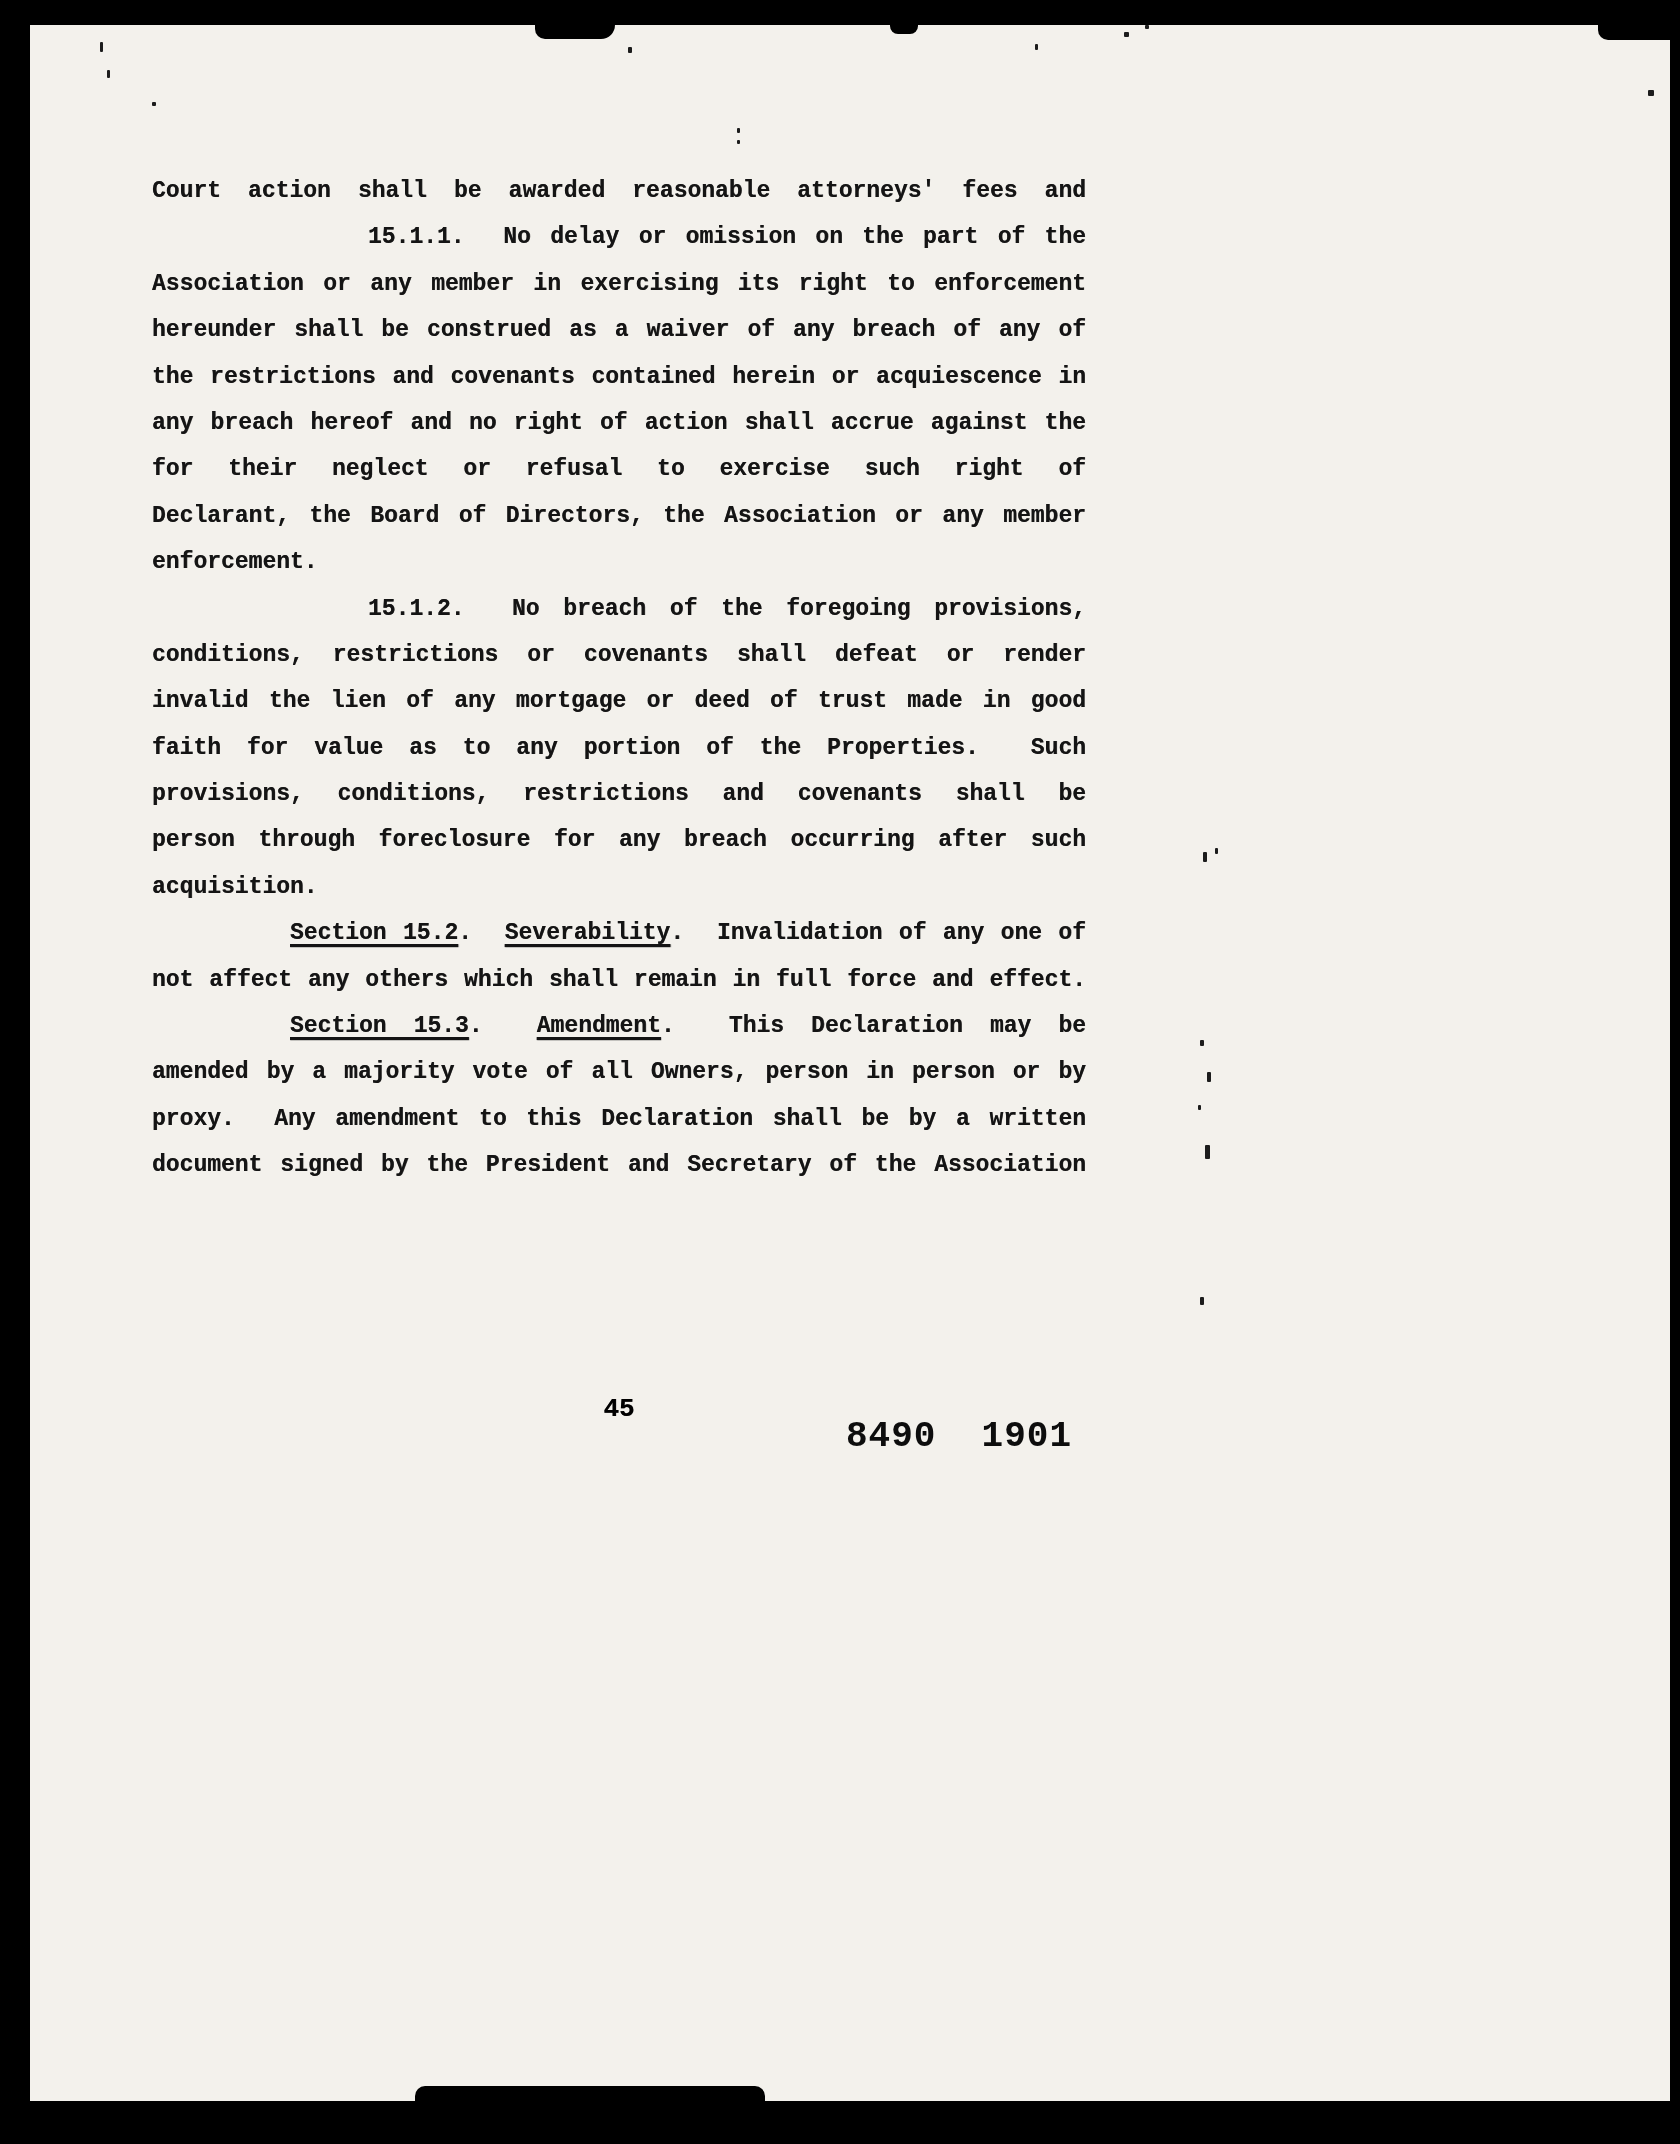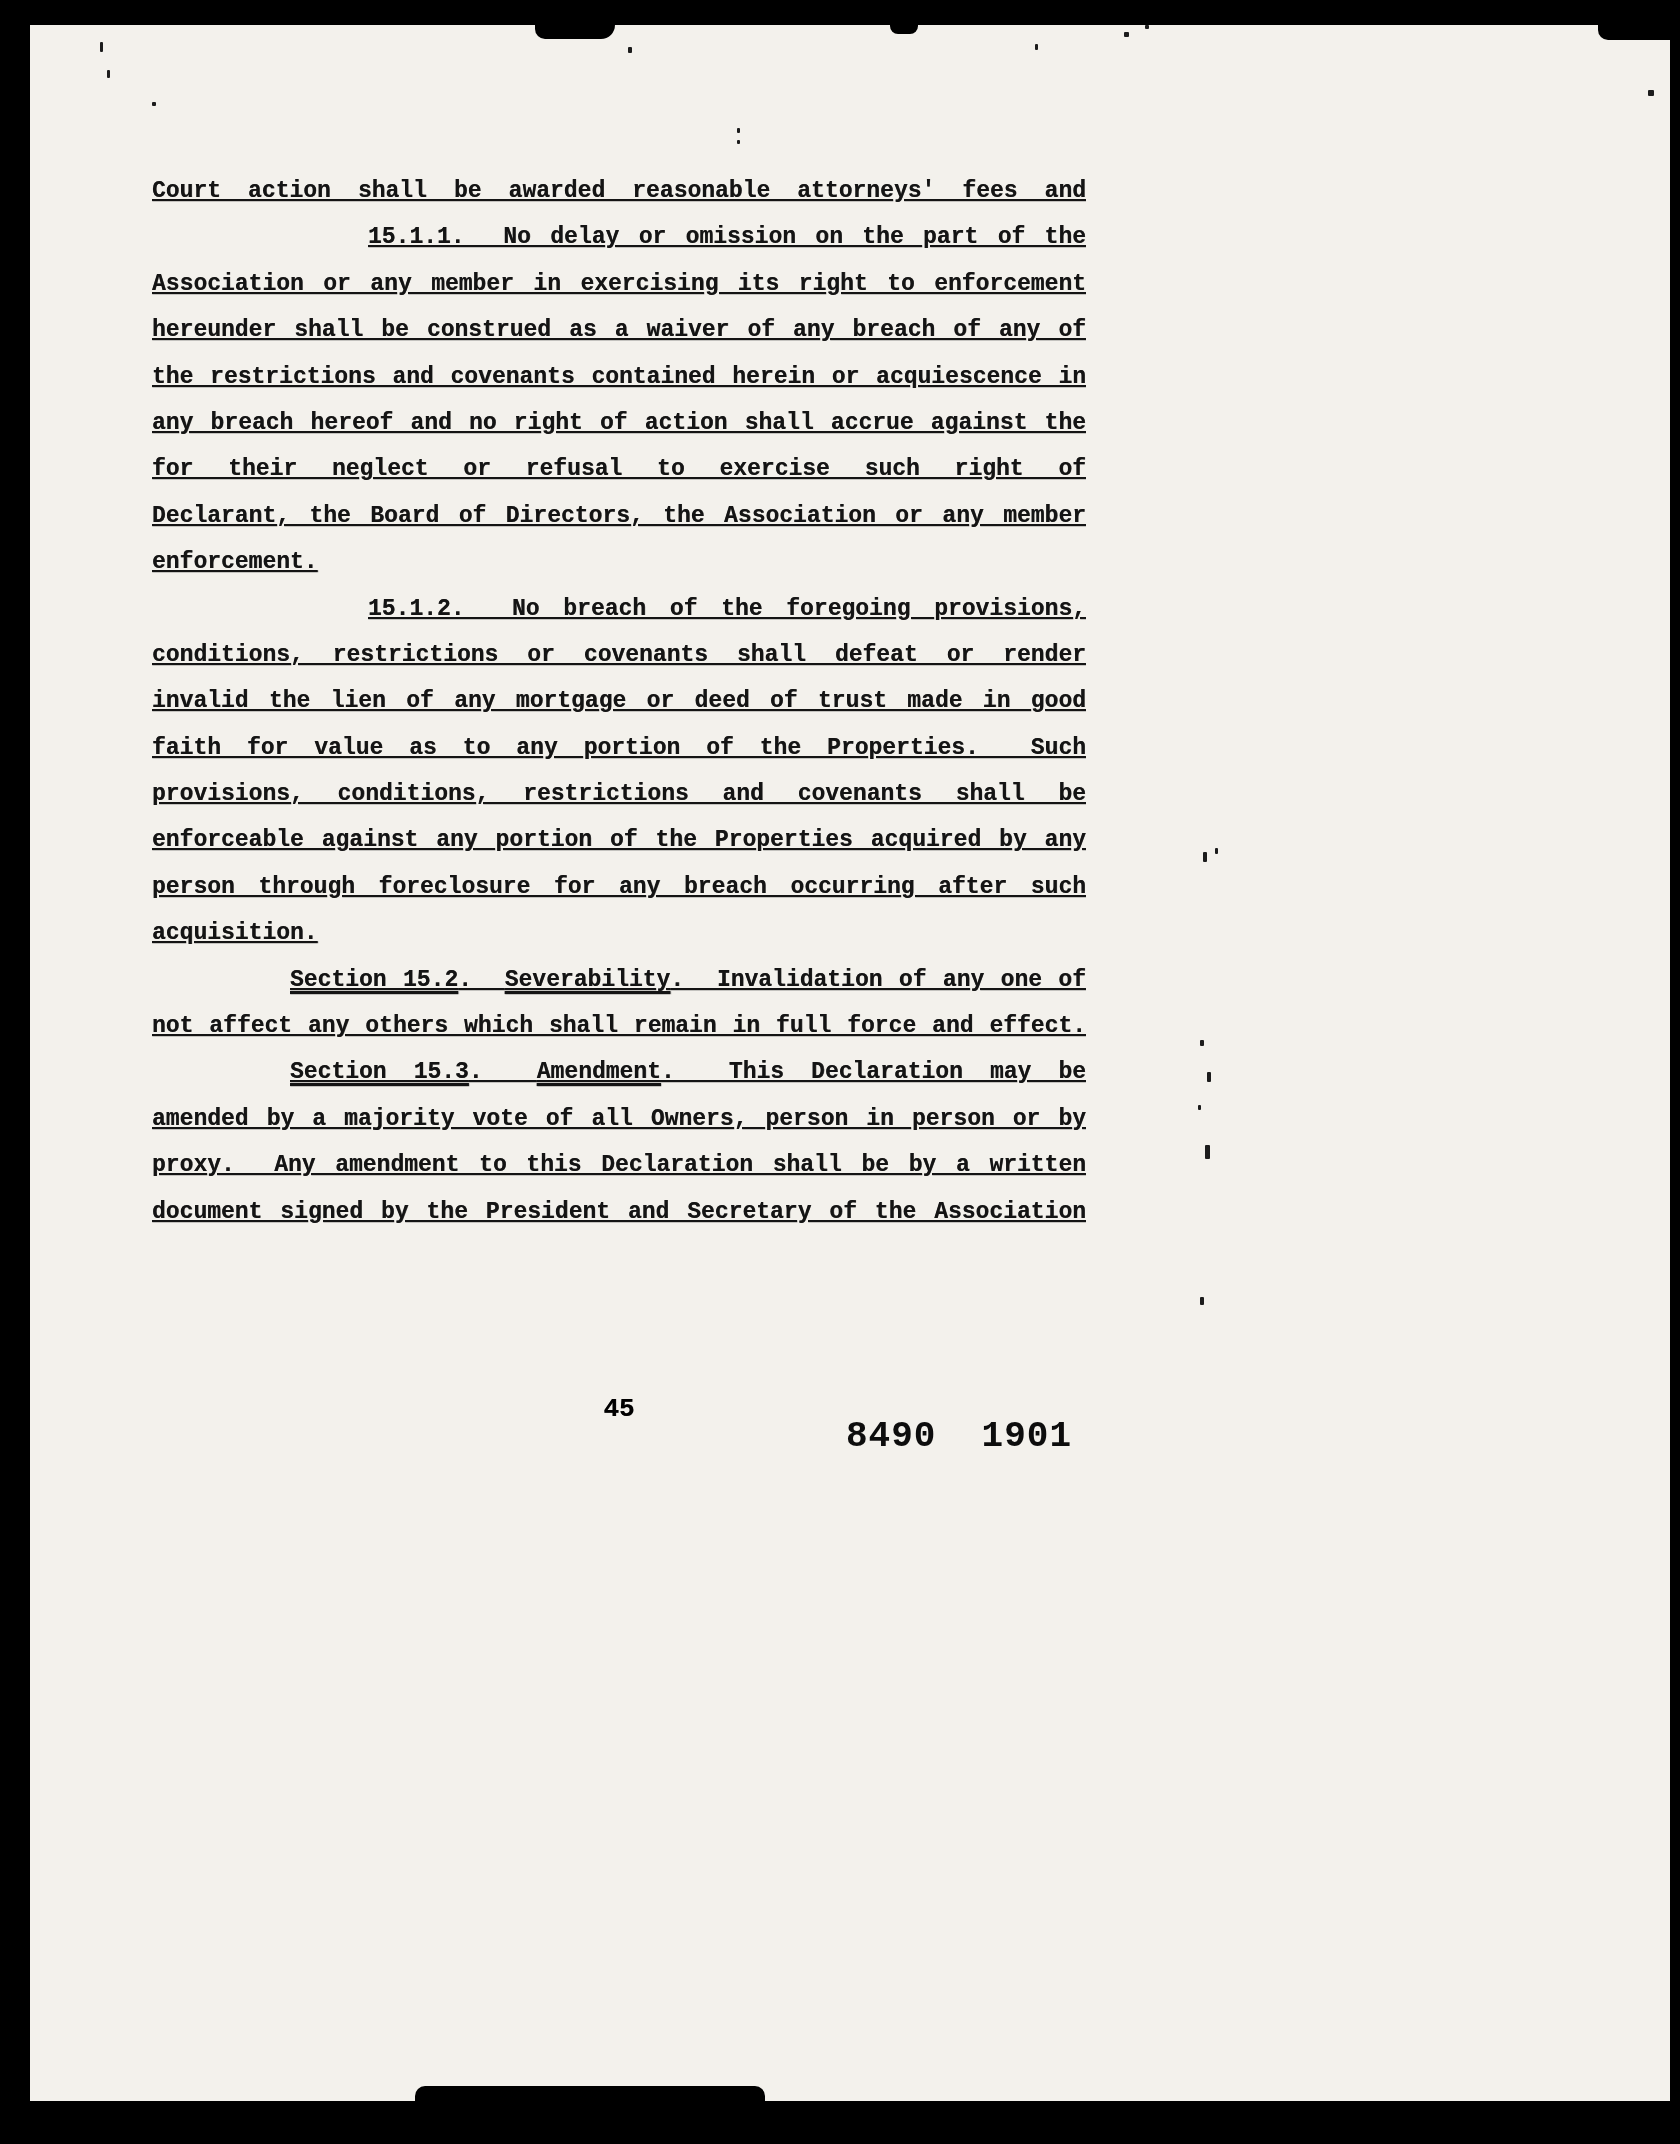--- a/index.html
+++ b/index.html
@@ -18,21 +18,20 @@
   
   #doc-body {
     position: absolute;
     left: 152px;
     top: 168px;
     width: 934px;
     color: #141414;
     font-size: 23px;
     font-weight: 700;
     text-shadow: 0.3px 0.3px 0.5px rgba(15,15,15,0.7);
-    text-decoration: underline;
   }
   .para { display: block; }
   .line {
     height: 46.4px;
     line-height: 46.4px;
     white-space: normal;
     overflow: hidden;
   }
   .line.justify {
     text-align: justify;
@@ -86,21 +85,20 @@
         <div class="line justify"><span>for their neglect or refusal to exercise such right of</span></div>
         <div class="line justify"><span>Declarant, the Board of Directors, the Association or any member</span></div>
         <div class="line"><span>enforcement.</span></div>
       </div>
       <div class="para">
         <div class="line justify" style="padding-left: 216px;"><span>15.1.2.&nbsp; No breach of the foregoing provisions,</span></div>
         <div class="line justify"><span>conditions, restrictions or covenants shall defeat or render</span></div>
         <div class="line justify"><span>invalid the lien of any mortgage or deed of trust made in good</span></div>
         <div class="line justify"><span>faith for value as to any portion of the Properties.&nbsp; Such</span></div>
         <div class="line justify"><span>provisions, conditions, restrictions and covenants shall be</span></div>
-        <div class="line justify"><span>enforceable against any portion of the Properties acquired by any</span></div>
         <div class="line justify"><span>person through foreclosure for any breach occurring after such</span></div>
         <div class="line"><span>acquisition.</span></div>
       </div>
       <div class="para">
         <div class="line justify" style="padding-left: 138px;"><span class="seg-u">Section 15.2</span><span>.&nbsp; </span><span class="seg-u">Severability</span><span>.&nbsp; Invalidation of any one of</span></div>
         <div class="line justify"><span>not affect any others which shall remain in full force and effect.</span></div>
       </div>
       <div class="para">
         <div class="line justify" style="padding-left: 138px;"><span class="seg-u">Section 15.3</span><span>.&nbsp; </span><span class="seg-u">Amendment</span><span>.&nbsp; This Declaration may be</span></div>
         <div class="line justify"><span>amended by a majority vote of all Owners, person in person or by</span></div>

